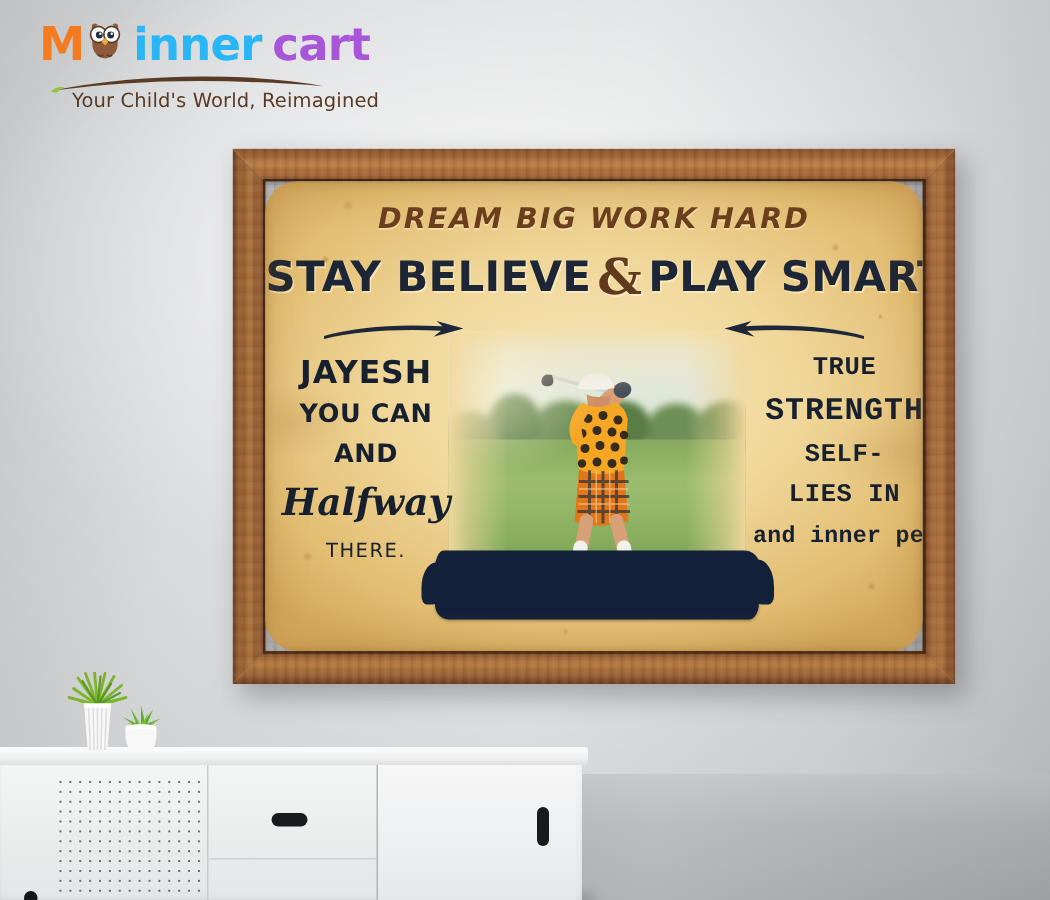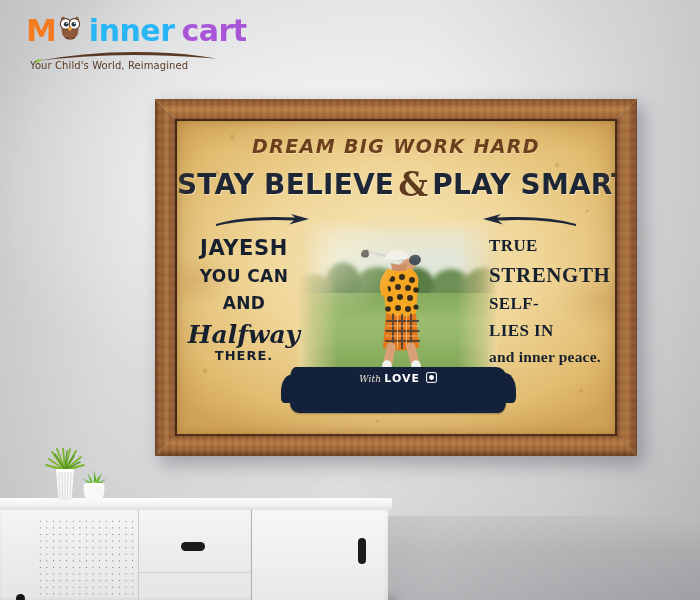--- a/index.html
+++ b/index.html
@@ -89,22 +89,22 @@
     letter-spacing: -0.5px;
     margin-left: 7px;
   }
   .logo-swoosh {
     position: absolute;
     left: 6px; top: 37px;
     width: 186px; height: 13px;
   }
   .logo-tag {
     position: absolute;
-    left: 4px; top: 48px;
-    font-size: 10px;
+    left: 22px; top: 48px;
+    font-size: 13px;
     color: #5a3a24;
     font-family: "DejaVu Sans", sans-serif;
     letter-spacing: 0.1px;
     white-space: nowrap;
   }
 
   
   .frame-shadow {
     position: absolute;
     left: 160px; top: 105px;
@@ -155,20 +155,21 @@
   }
 
   
   .poster {
     position: absolute;
     left: 177px; top: 121px;
     width: 438px; height: 313px;
     overflow: hidden;
     background:
       radial-gradient(ellipse 300px 200px at 50% 45%, #f7e8bc 0%, #f0d79a 45%, #e2bd72 80%, #d4a85c 100%);
+    border-radius: 21px;
   }
   .poster-stains {
     position: absolute; left:0; top:0; width:438px; height:313px;
     background:
       radial-gradient(circle 3px at 40px 52px, rgba(150,95,35,0.40) 0%, rgba(150,95,35,0) 100%),
       radial-gradient(circle 2.5px at 96px 30px, rgba(150,95,35,0.35) 0%, rgba(150,95,35,0) 100%),
       radial-gradient(circle 4px at 55px 16px, rgba(160,105,40,0.28) 0%, rgba(160,105,40,0) 100%),
       radial-gradient(circle 3px at 380px 44px, rgba(150,95,35,0.35) 0%, rgba(150,95,35,0) 100%),
       radial-gradient(circle 2px at 410px 90px, rgba(150,95,35,0.40) 0%, rgba(150,95,35,0) 100%),
       radial-gradient(circle 3.5px at 28px 250px, rgba(150,95,35,0.30) 0%, rgba(150,95,35,0) 100%),
@@ -262,36 +263,36 @@
 
   .arrow-l { position: absolute; left: 36px; top: 86px; width: 102px; height: 26px; }
   .arrow-r { position: absolute; left: 300px; top: 86px; width: 102px; height: 26px; }
 
   .col-left {
     position: absolute; left: 8px; top: 116px; width: 118px;
     text-align: center; color: #16202e;
     font-family: "DejaVu Sans", sans-serif;
   }
   .col-right {
-    position: absolute; left: 312px; top: 116px; width: 122px;
-    text-align: left; color: #16202e;
-    font-family: Liberation Serif, serif;
+    position: absolute; left: 325px; top: 116px; width: 122px;
+    text-align: center; color: #16202e;
+    font-family: Liberation Mono, monospace;
   }
   .ln { line-height: 1.05; margin-bottom: 9px; white-space: nowrap; }
   .ln.big   { font-size: 21px; font-weight: bold; letter-spacing: 0.6px; }
   .ln.med   { font-size: 17px; font-weight: bold; letter-spacing: 0.4px; }
   .ln.script {
     font-family: "DejaVu Serif", serif;
     font-style: italic;
     font-size: 25px;
     font-weight: bold;
     letter-spacing: 0px;
-    margin-bottom: 1px;
-  }
-  .ln.tiny { font-size: 13px; font-weight: bold; letter-spacing: 1px; }
+    margin-bottom: 13px;
+  }
+  .ln.tiny { font-size: 13px; font-weight: normal; letter-spacing: 1px; }
   .ln.lower {
     font-size: 15.5px; font-weight: bold; letter-spacing: 0.2px;
   }
 
   
   .banner {
     position: absolute;
     left: 113px; top: 246px;
     width: 216px; height: 46px;
   }
@@ -552,28 +553,20 @@
     <div class="col-right">
       <div class="ln med">TRUE</div>
       <div class="ln big">STRENGTH</div>
       <div class="ln med">SELF-</div>
       <div class="ln med">LIES IN</div>
       <div class="ln lower">and inner peace.</div>
     </div>
 
     <div class="banner">
       <div class="banner-ink"></div>
-      <div class="banner-top">
-        <span class="banner-with">With</span><span class="banner-love">LOVE</span><span>
-          <svg width="11" height="11" viewBox="0 0 11 11" style="vertical-align:-1px">
-            <rect x="0.6" y="0.6" width="9.8" height="9.8" rx="1.4" fill="none" stroke="#ffffff" stroke-width="1"></rect>
-            <circle cx="5.5" cy="5.5" r="2.4" fill="#ffffff"></circle>
-          </svg>
-        </span>
-      </div>
     </div>
 
     <div class="poster-edge"></div>
   </div>
 
   <div class="sb-shadow"></div>
   <div class="sideboard">
     <div class="sb-body"></div>
     <div class="sb-panel-perf"></div>
     <div class="sb-div1"></div>

